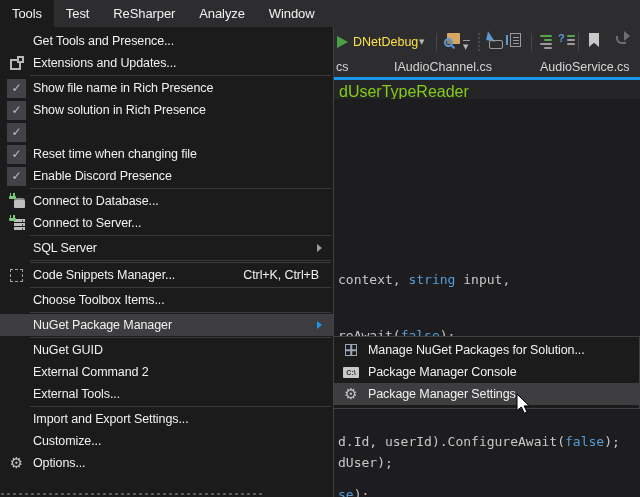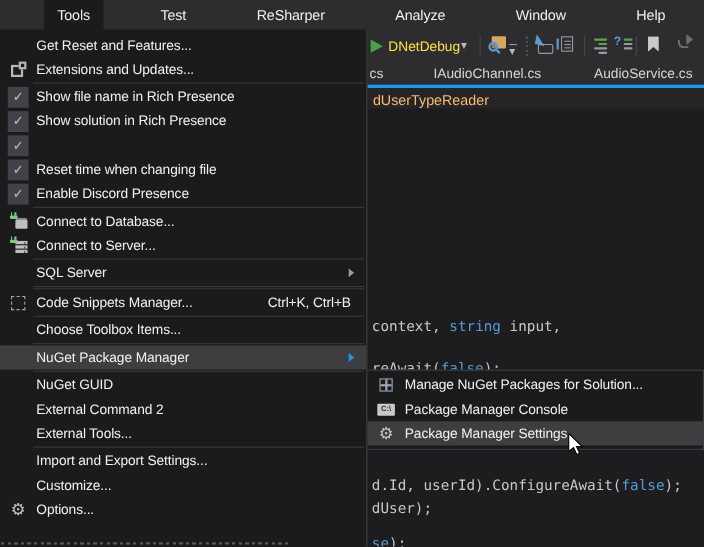--- a/index.html
+++ b/index.html
@@ -4,27 +4,27 @@
 <style>
   * { margin:0; padding:0; box-sizing:border-box; }
   html,body { width:640px; height:497px; overflow:hidden; background:#1d1d1f;
               font-family:"Liberation Sans", sans-serif; }
   #screen { position:relative; width:640px; height:497px; background:#1d1d1f; overflow:hidden; }
 
   
   .menubar { position:absolute; left:0; top:0; width:640px; height:27px; background:#2d2d30;
              display:flex; align-items:stretch; z-index:1; }
   .menubar-item { display:flex; align-items:center; padding:0 12px; color:#f1f1f1;
-                  font-size:13px; letter-spacing:-0.1px;margin-left:40px; }
+                  font-size:13px; letter-spacing:-0.1px; }
   .menubar-item.open { background:#1b1b1c; }
 
   .toolbar-strip { position:absolute; left:0; top:27px; width:640px; height:50px; background:#2d2d30; z-index:0; }
   .blue-rule { position:absolute; left:0; top:77px; width:640px; height:3px; background:#1c97ea; z-index:0; }
   .crumb-bar { position:absolute; left:0; top:80px; width:640px; height:19px; background:#252527; z-index:0; }
-  .crumb-text { position:absolute; left:339px; top:83px; font-size:13px; color:#fdba74; }
+  .crumb-text { position:absolute; left:339px; top:83px; font-size:16px; color:#84cc16; }
   .editor-bg { position:absolute; left:0; top:99px; width:640px; height:398px; background:#1d1d1f; z-index:0; }
 
   
   .tb { position:absolute; z-index:0; }
   .play-tri { left:337px; top:36px; width:0; height:0; border-left:11px solid #4aa147;
               border-top:6px solid transparent; border-bottom:6px solid transparent; }
   .run-target { left:353px; top:35px; font-size:12.5px; color:#fde047; }
   .caret { font-family:"DejaVu Sans", sans-serif; font-size:7px; color:#b8b8b8; }
   .run-caret { left:419px; top:38px; }
   .tb-sep { width:1px; height:18px; background:#46464c; top:33px; }
@@ -160,40 +160,39 @@
 
   <div class="tab-label" style="left:336px;">cs</div>
   <div class="tab-label" style="left:394px;">IAudioChannel.cs</div>
   <div class="tab-label" style="left:540px;">AudioService.cs</div>
 
   <div class="blue-rule"></div>
   <div class="crumb-bar"></div>
   <div class="crumb-text">dUserTypeReader</div>
   <div class="editor-bg"></div>
 
-  <div class="code-line" style="left:338px; top:290px;text-align:center;"><span>context, </span><span class="kw">string</span><span> input,</span></div>
+  <div class="code-line" style="left:338px; top:272px;text-align:center;"><span>context, </span><span class="kw">string</span><span> input,</span></div>
   <div class="code-line" style="left:338px; top:328px;"><span>reAwait(</span><span class="kw">false</span><span>);</span></div>
   <div class="code-line" style="left:338px; top:434px;"><span>d.Id, userId).ConfigureAwait(</span><span class="kw">false</span><span>);</span></div>
   <div class="code-line" style="left:338px; top:455px;text-align:right;"><span>dUser);</span></div>
   <div class="code-line" style="left:338px; top:487px;"><span class="kw">se</span><span>);</span></div>
 
   <div class="menubar">
     <div class="menubar-item open">Tools</div>
     <div class="menubar-item">Test</div>
     <div class="menubar-item">ReSharper</div>
     <div class="menubar-item">Analyze</div>
     <div class="menubar-item">Window</div>
-    <div class="menubar-item">Help</div>
   </div>
 
   <div class="menu-panel">
 
     <div class="mi">
       <div class="mi-icon"></div>
-      <div class="mi-label">Get Reset and Features...</div>
+      <div class="mi-label">Get Tools and Presence...</div>
     </div>
 
     <div class="mi">
       <div class="mi-icon">
           <div class="ic-ext">
             <div class="big"></div>
             <div class="small"></div>
           </div>
         </div>
       <div class="mi-label">Extensions and Updates...</div>

